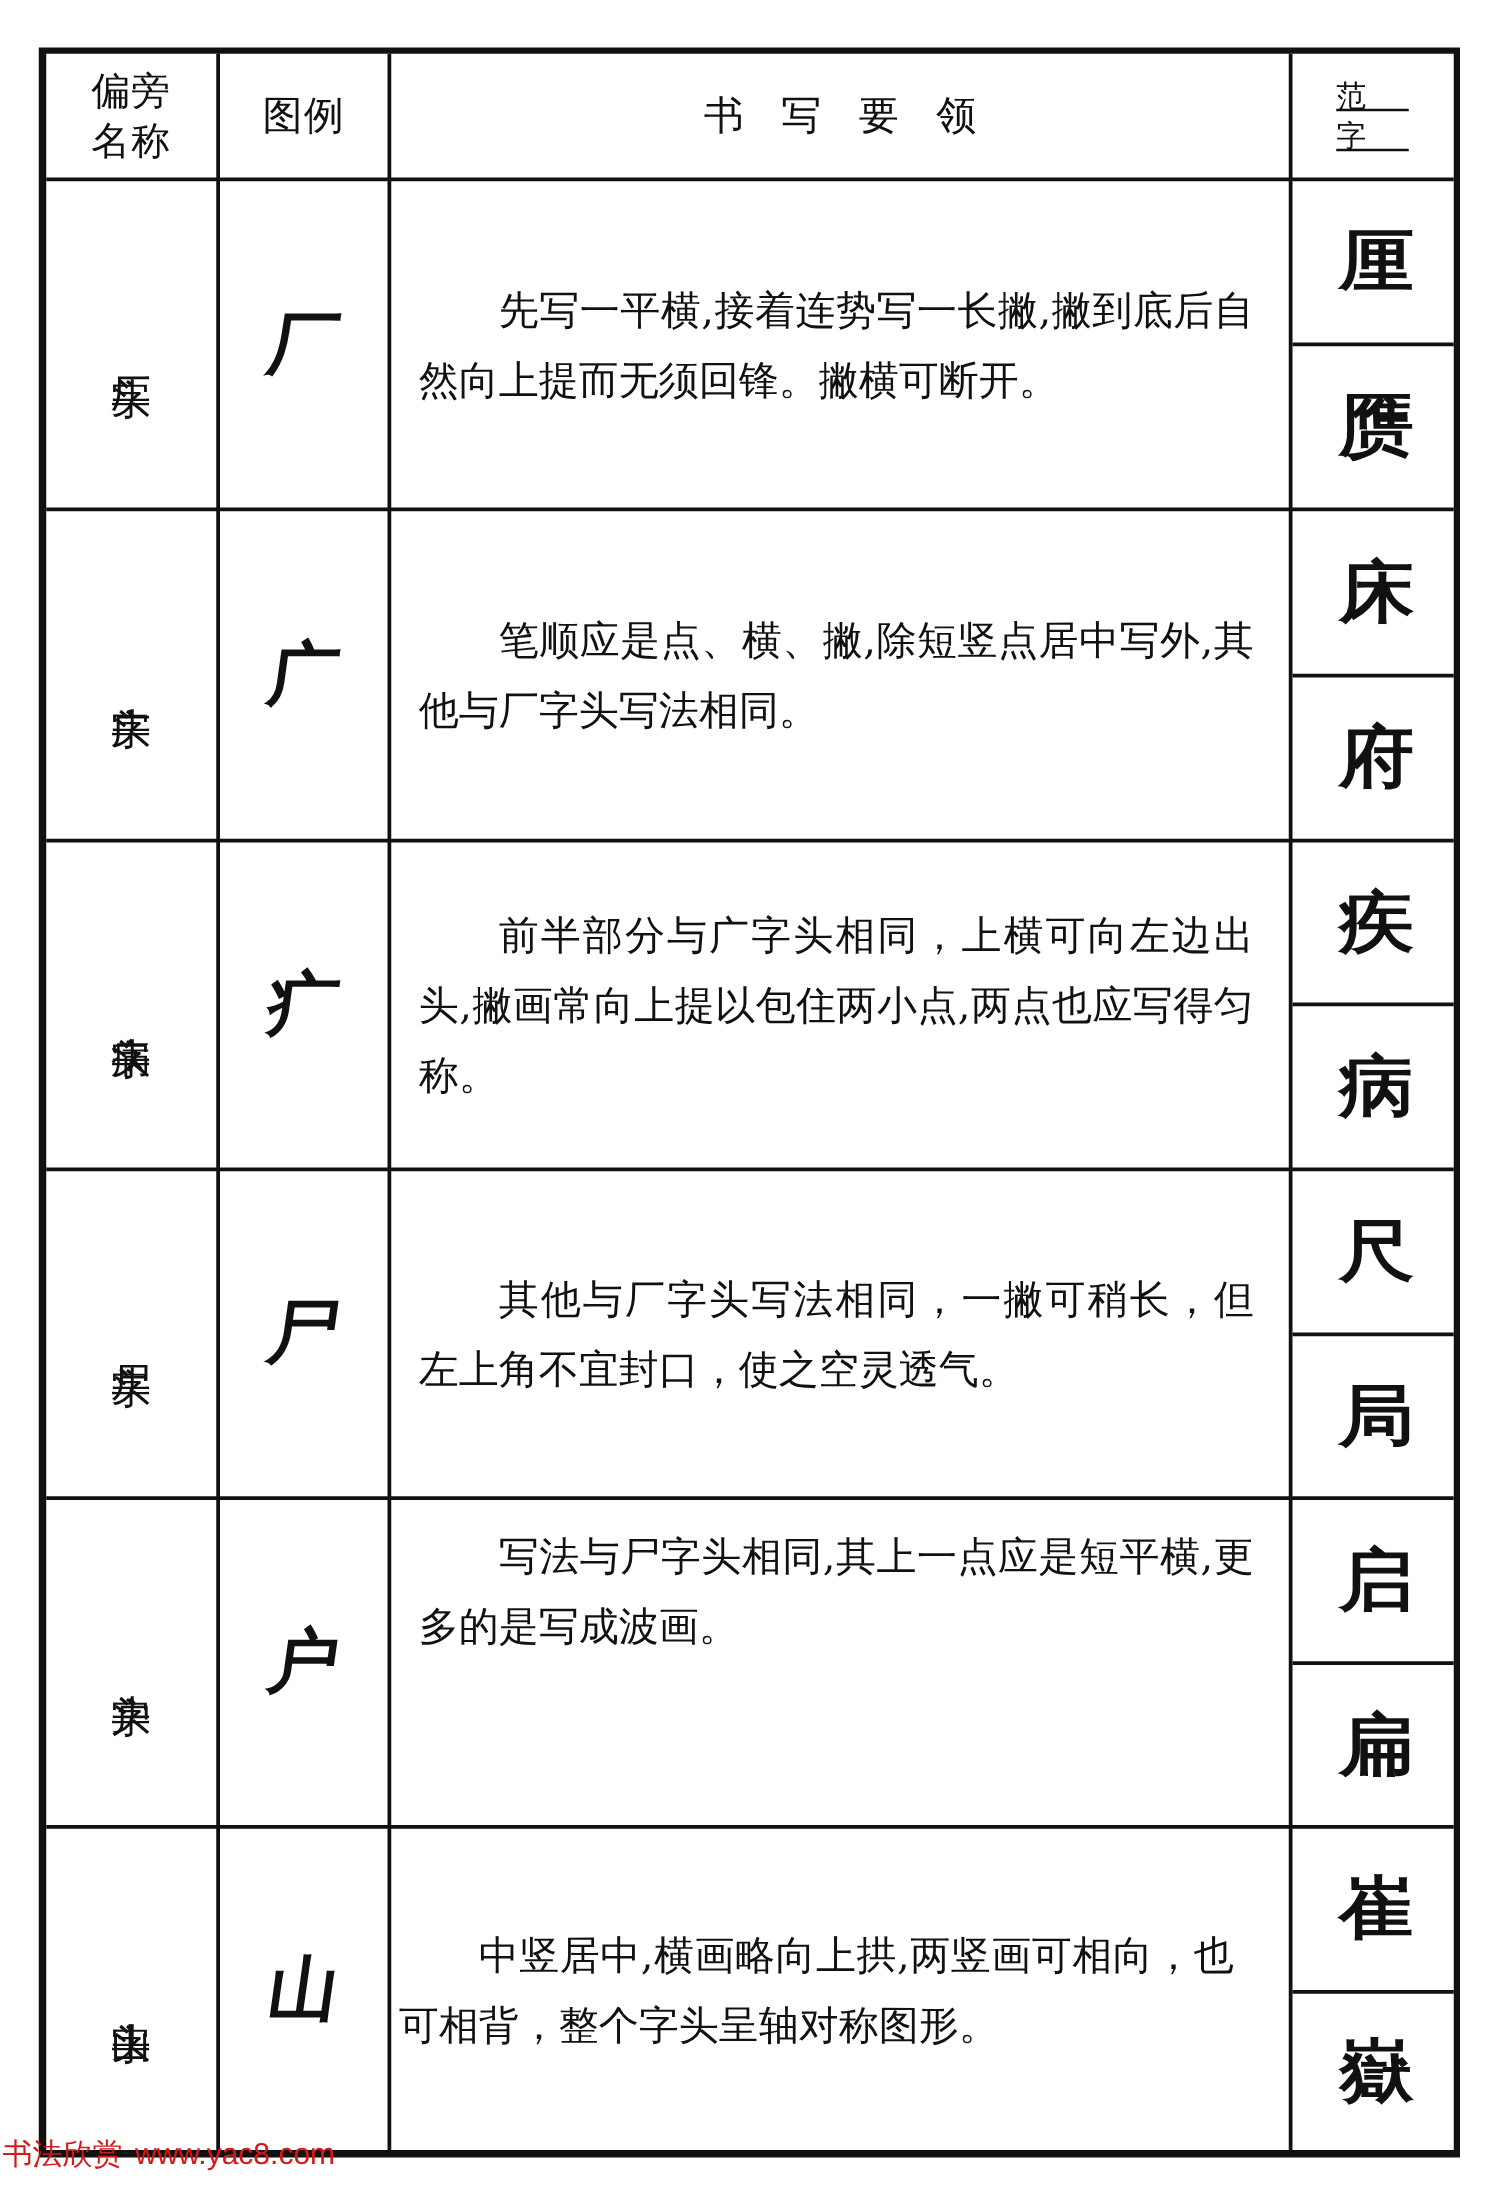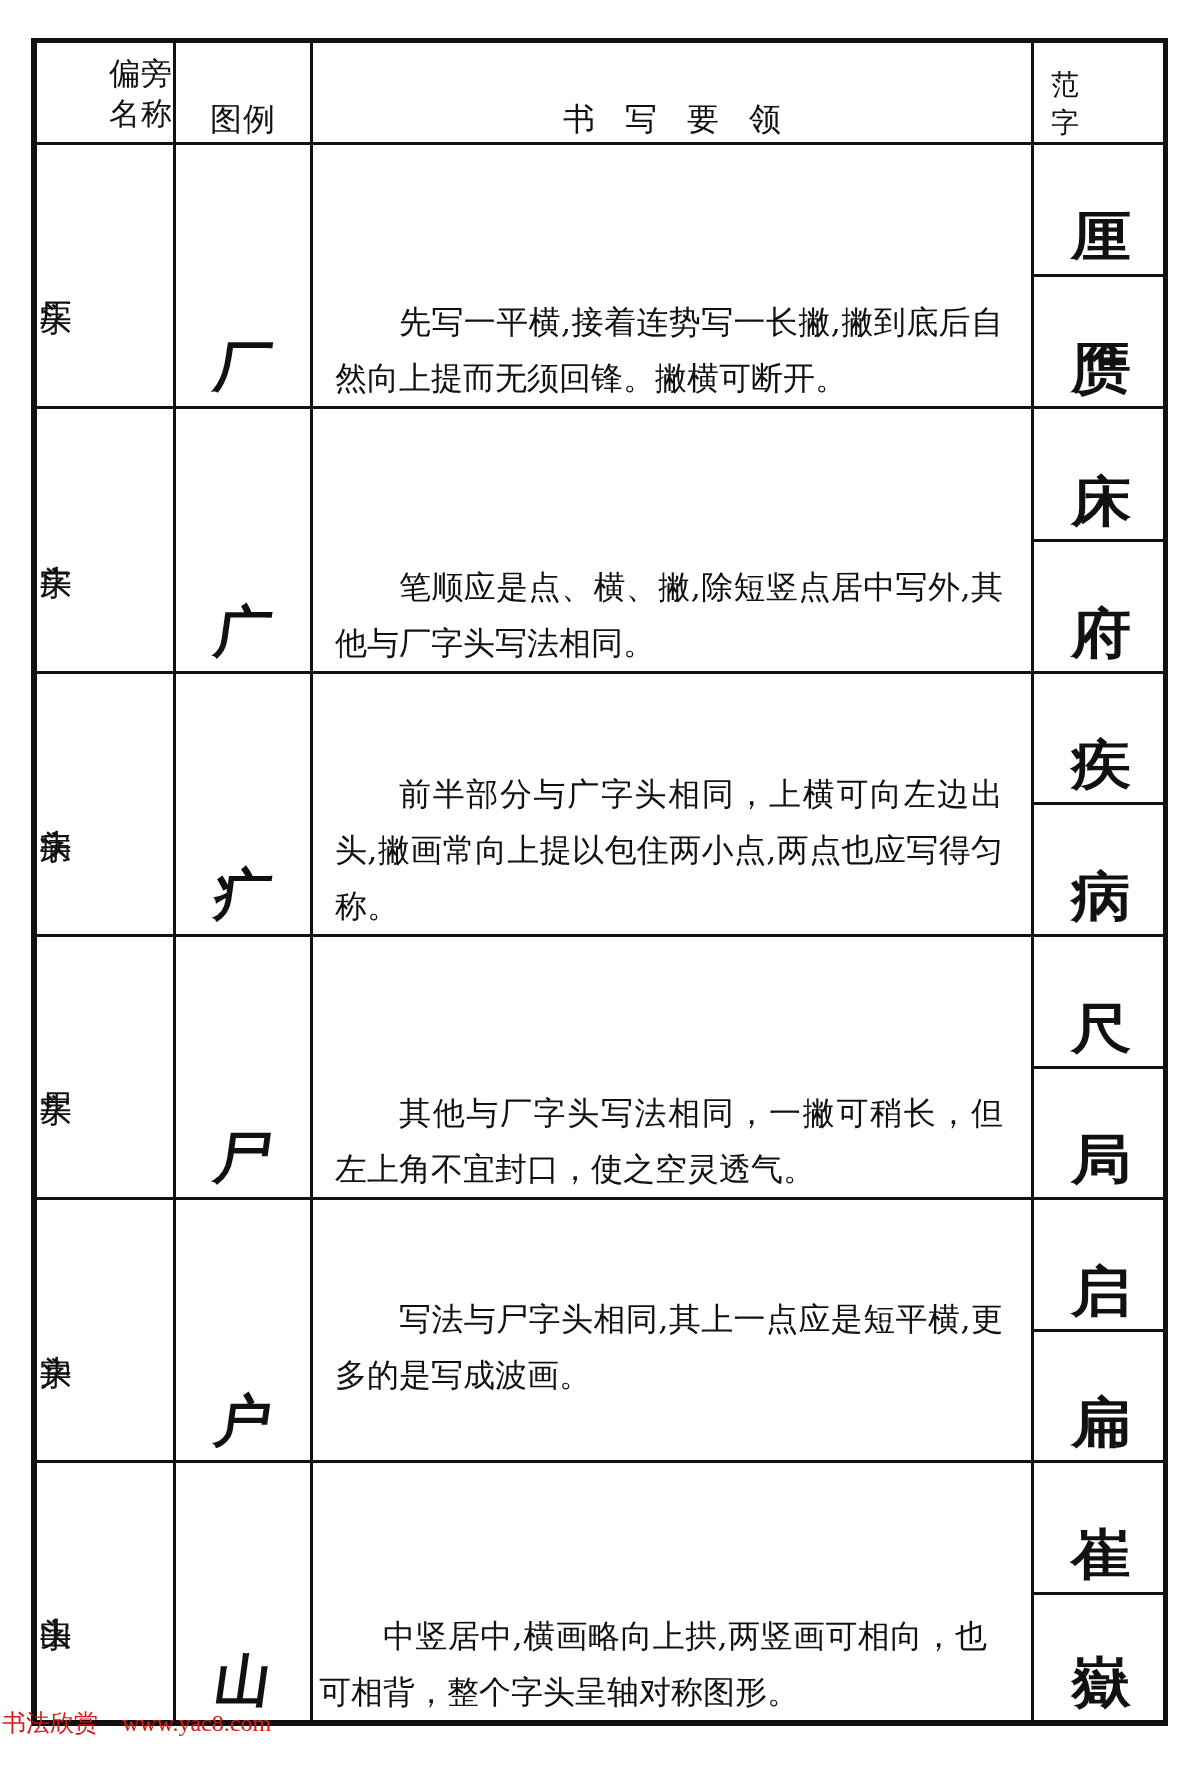--- a/index.html
+++ b/index.html
@@ -10,26 +10,26 @@
     left: 31px; top: 38px;
     width: 1137px; height: 1688px;
     border: 5px solid #111;
     border-left-width: 6px;
     border-bottom-width: 6px;
     box-sizing: border-box;
   }
   .vline { position: absolute; top: 0; bottom: 0; width: 3px; background: #111; }
   .hline { position: absolute; height: 3px; background: #111; }
 
-  .cell { position: absolute; display: flex; align-items: flex-end; justify-content: center; box-sizing: border-box; }
+  .cell { position: absolute; display: flex; align-items: center; justify-content: center; box-sizing: border-box; }
 
   .hdr-name { font-family: "DejaVu Sans", "Liberation Sans", sans-serif; font-size: 31px; line-height: 40px; text-align: center; letter-spacing: 1px; }
   .hdr-legend { font-family: "DejaVu Sans", "Liberation Sans", sans-serif; font-size: 32px; letter-spacing: 1px; }
   .hdr-title { font-family: "DejaVu Sans", "Liberation Sans", sans-serif; font-size: 32px; letter-spacing: 30px; }
-  .hdr-sample { font-family: "DejaVu Sans", "Liberation Sans", sans-serif; font-size: 28px; letter-spacing: 34px; padding-left: 17px; }
+  .hdr-sample { font-family: "DejaVu Sans", "Liberation Sans", sans-serif; font-size: 24px; letter-spacing: 34px; padding-left: 35px; text-decoration: underline; }
 
   .name-cell { font-family: "DejaVu Sans", "Liberation Sans", sans-serif; font-size: 32px; line-height: 38px; writing-mode: vertical-rl; text-orientation: upright; letter-spacing: 0px; }
 
   .glyph-cell { font-family: "DejaVu Serif", "Liberation Serif", serif; font-size: 56px; font-weight: bold; }
   .glyph { display: inline-block; transform: skewX(-8deg); }
 
   .desc-cell { justify-content: flex-start; padding: 0 28px 0 22px; }
   .desc {
     font-family: "DejaVu Serif", "Liberation Serif", serif;
     font-size: 32px; line-height: 56px;
@@ -40,21 +40,21 @@
 
   .sample-cell { font-family: "DejaVu Serif", "Liberation Serif", serif; font-size: 54px; font-weight: bold; }
   .sample { display: inline-block; transform: scaleX(1.12); }
 
   .watermark {
     position: absolute; left: 2px; top: 1707px;
     color: #d81818; font-family: "DejaVu Serif", "Liberation Serif", serif;
     font-size: 24px; white-space: nowrap;
   }
   .watermark .wm-cn { letter-spacing: 0px; }
-  .watermark .wm-url { font-family: Liberation Serif, serif; font-size: 24px; margin-left: 24px; }
+  .watermark .wm-url { font-family: Liberation Sans, sans-serif; font-size: 24px; margin-left: 10px; }
 </style>
 </head>
 <body>
 
 <div class="table">
 
   <div class="vline" style="left:136px;"></div>
   <div class="vline" style="left:273px;"></div>
   <div class="vline" style="left:994px;"></div>
 

